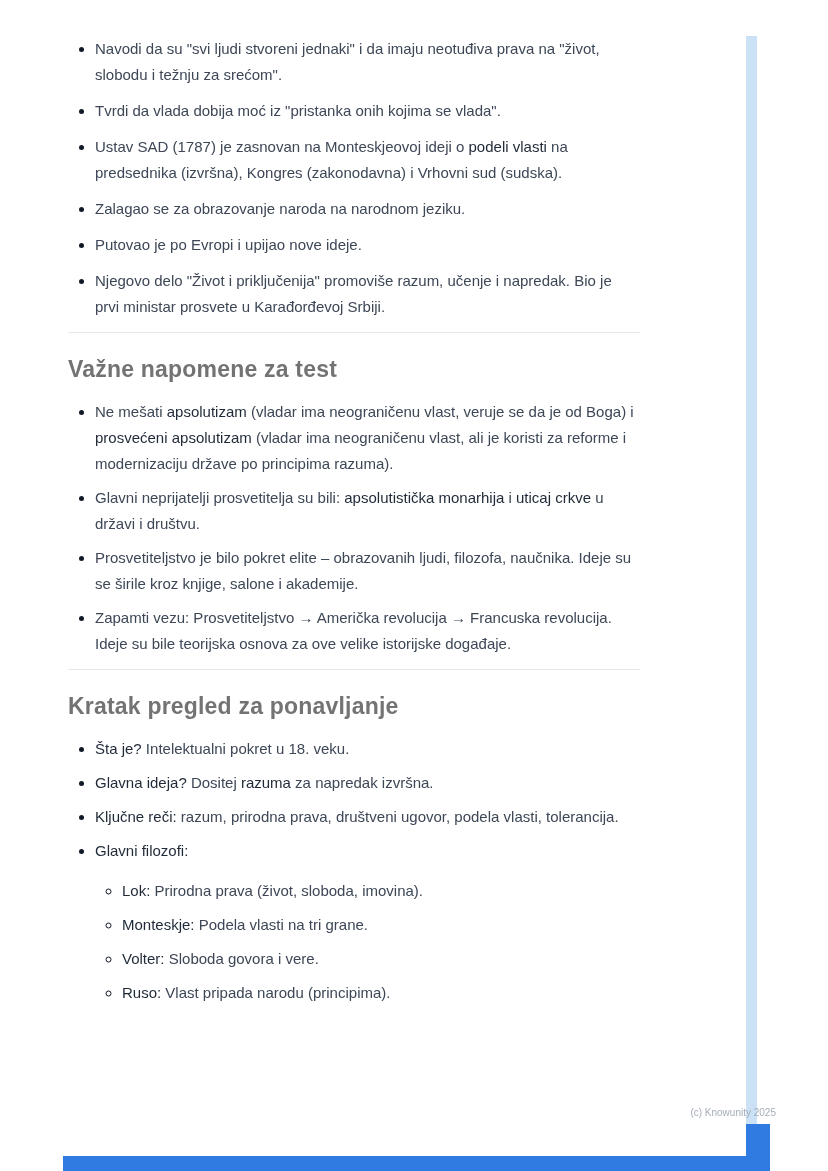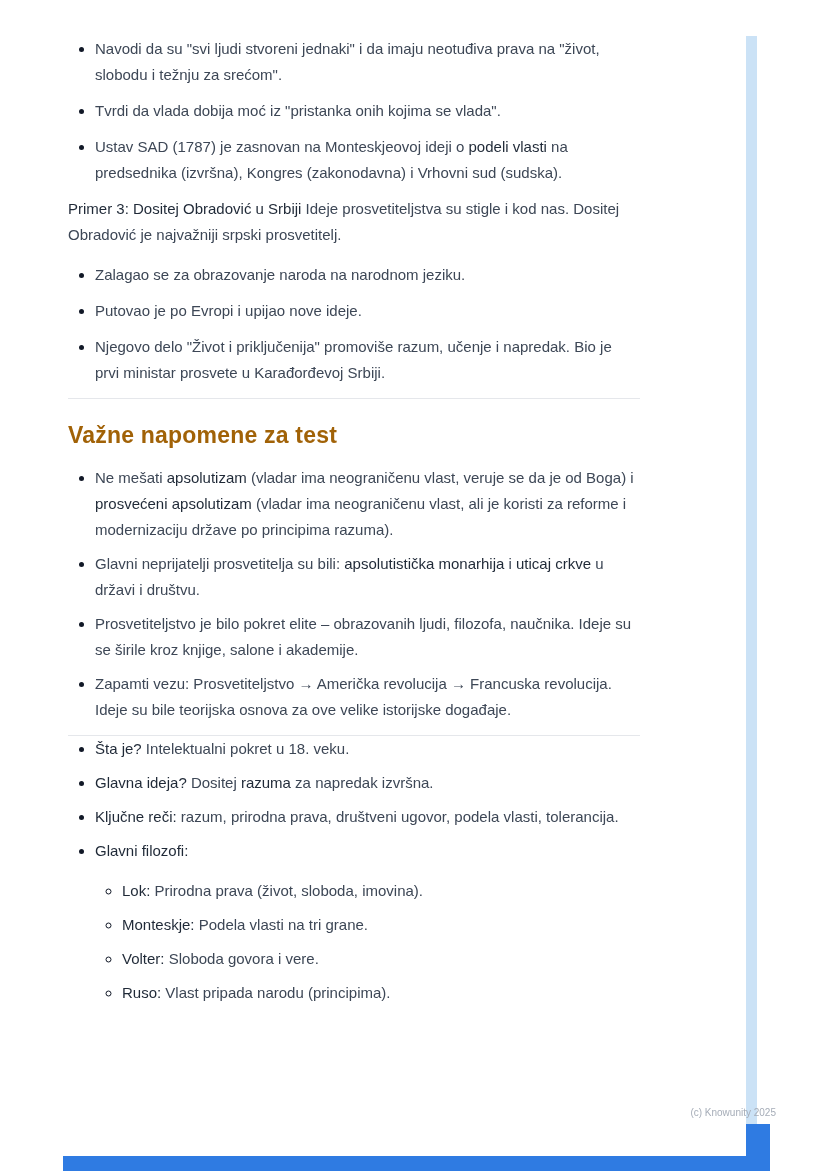--- a/index.html
+++ b/index.html
@@ -38,21 +38,21 @@
   ul.notes > li { margin-bottom: 8px; }
   strong { font-weight: 400; color: #1f2937; }
   .para { margin: 10px 0 14px 0; }
   .divider {
     border: none;
     border-top: 1px solid #e5e7eb;
     margin: 12px 0 0 0;
     height: 0;
   }
   h2.section {
-    color: #a16207;
+    color: #737373;
     font-size: 23px;
     line-height: 28px;
     font-weight: 700;
     margin: 22px 0 16px 0;
     letter-spacing: 0.2px;
   }
   .watermark {
     position: absolute;
     right: 52px;
     bottom: 53px;
@@ -93,41 +93,41 @@
 
 <div class="page">
   <div class="content">
 
     <ul class="main">
         <li><span>Navodi da su "svi ljudi stvoreni jednaki" i da imaju neotuđiva prava na "život, slobodu i težnju za srećom".</span></li>
         <li><span>Tvrdi da vlada dobija moć iz "pristanka onih kojima se vlada".</span></li>
         <li><span>Ustav SAD (1787) je zasnovan na Monteskjeovoj ideji o </span><strong>podeli vlasti</strong><span> na predsednika (izvršna), Kongres (zakonodavna) i Vrhovni sud (sudska).</span></li>
       </ul>
 
-    <p class="para"><strong>Primer 3: Dositej Obradović u Srbiji</strong><span> Ideje prosvetiteljstva su stigle i kod nas. Dositej Obradović je najvažniji srpski prosvetitelj.</span></p>
 
     <ul class="main">
         <li><span>Zalagao se za obrazovanje naroda na narodnom jeziku.</span></li>
         <li><span>Putovao je po Evropi i upijao nove ideje.</span></li>
         <li><span>Njegovo delo "Život i priključenija" promoviše razum, učenje i napredak. Bio je prvi ministar prosvete u Karađorđevoj Srbiji.</span></li>
       </ul>
 
     <hr class="divider">
 
     <h2 class="section">Važne napomene za test</h2>
 
     <ul class="main notes">
         <li><span>Ne mešati </span><strong>apsolutizam</strong><span> (vladar ima neograničenu vlast, veruje se da je od Boga) i </span><strong>prosvećeni apsolutizam</strong><span> (vladar ima neograničenu vlast, ali je koristi za reforme i modernizaciju države po principima razuma).</span></li>
         <li><span>Glavni neprijatelji prosvetitelja su bili: </span><strong>apsolutistička monarhija</strong><span> i </span><strong>uticaj crkve</strong><span> u državi i društvu.</span></li>
         <li><span>Prosvetiteljstvo je bilo pokret elite – obrazovanih ljudi, filozofa, naučnika. Ideje su se širile kroz knjige, salone i akademije.</span></li>
         <li><span>Zapamti vezu: Prosvetiteljstvo → Američka revolucija → Francuska revolucija. Ideje su bile teorijska osnova za ove velike istorijske događaje.</span></li>
       </ul>
 
     <hr class="divider">
 
+    <h2 class="section">Kratak pregled za ponavljanje</h2>
 
     <ul class="main notes">
         <li><strong>Šta je?</strong><span> Intelektualni pokret u 18. veku.</span></li>
         <li><strong>Glavna ideja?</strong><span> Dositej </span><strong>razuma</strong><span> za napredak izvršna.</span></li>
         <li><strong>Ključne reči:</strong><span> razum, prirodna prava, društveni ugovor, podela vlasti, tolerancija.</span></li>
         <li><strong>Glavni filozofi:</strong><ul class="sublist">
             <li><strong>Lok:</strong><span> Prirodna prava (život, sloboda, imovina).</span></li>
             <li><strong>Monteskje:</strong><span> Podela vlasti na tri grane.</span></li>
             <li><strong>Volter:</strong><span> Sloboda govora i vere.</span></li>
             <li><strong>Ruso:</strong><span> Vlast pripada narodu (principima).</span></li>

